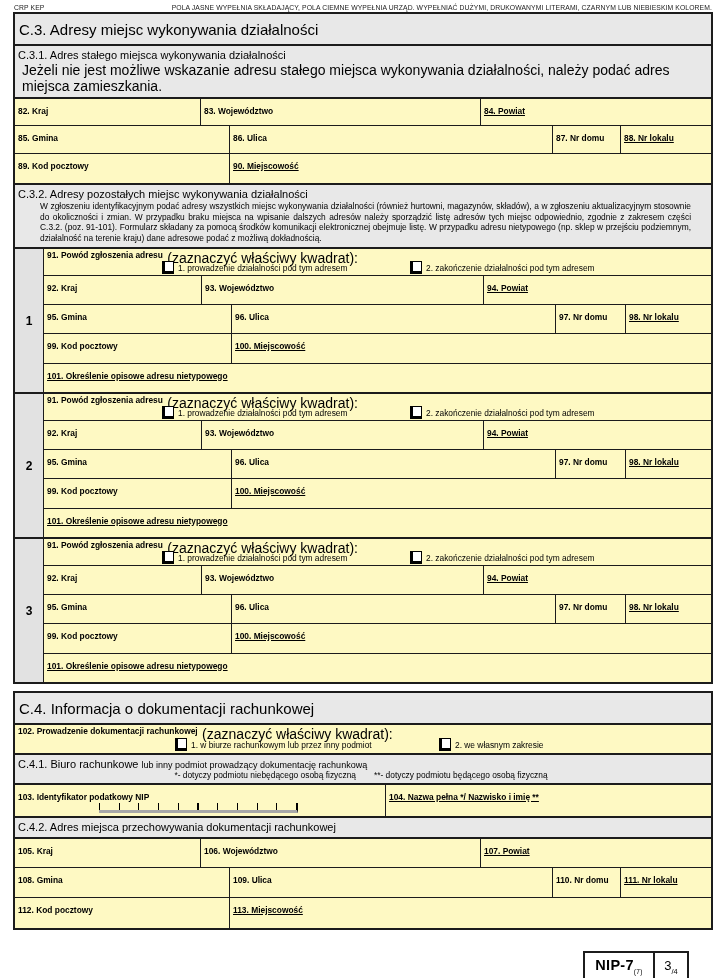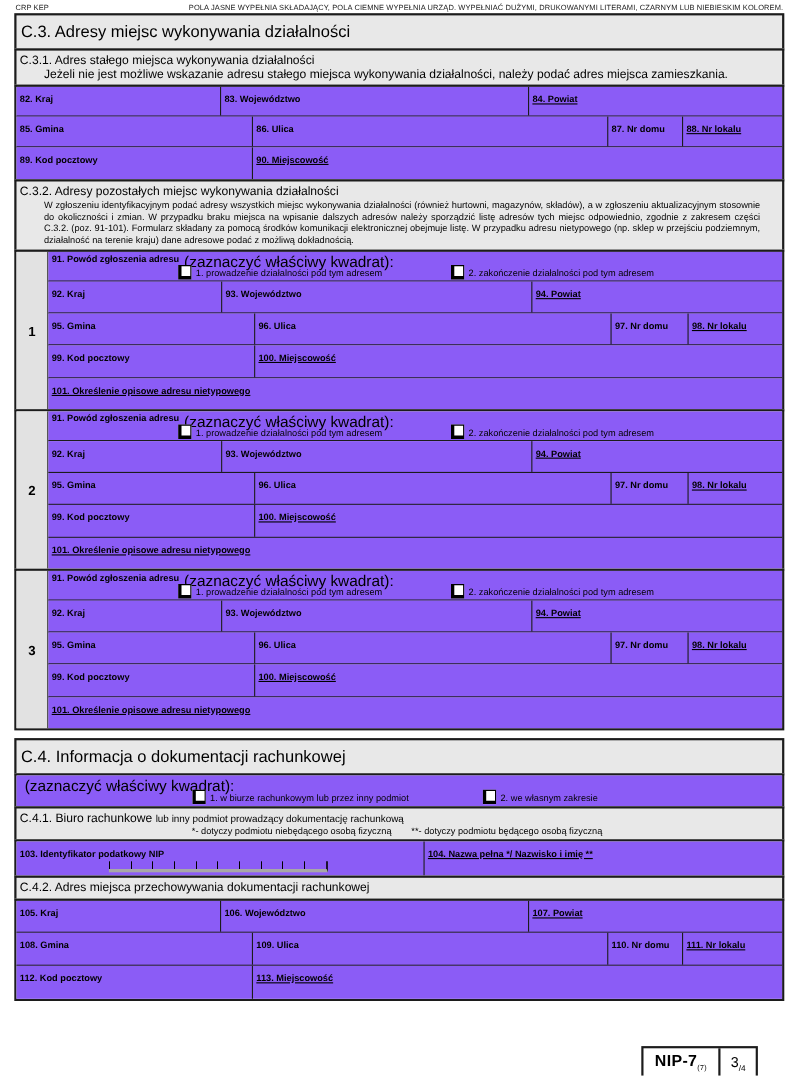--- a/index.html
+++ b/index.html
@@ -10,24 +10,24 @@
   
   .topline { display:flex; justify-content:space-between; align-items:flex-end;
     padding:4px 14px 2px 14px; font-size:6.8px; color:#1a1a1a; letter-spacing:0.1px; }
 
   .form { margin:1px 13px 0 13px;border-radius:19px; }
   .box { border:2px solid #1c1c1c; margin-top:-2px; background:#fff; box-sizing:border-box; position:relative; }
   .head { background:#e8e8e8; }
 
   .h-main { font-size:15px; padding:7px 6px 6px 4px; }
   .h-sub  { font-size:11px; padding:3px 4px 0 3px; }
-  .h-note { font-size:11px; padding:1px 6px 3px 25px; }
+  .h-note { font-size:14px; padding:1px 6px 3px 7px; }
   .h-par  { font-size:8.4px; padding:1px 20px 4px 25px; text-align:justify; line-height:1.25; }
 
-  .row { display:flex; border-bottom:1px solid #1c1c1c; box-sizing:border-box; position:relative; background:#8b5cf6; }
+  .row { display:flex; border-bottom:1px solid #1c1c1c; box-sizing:border-box; position:relative; background:#fef9c3; }
   .row:last-child { border-bottom:none; }
   .cell { border-right:1px solid #1c1c1c; box-sizing:border-box; padding:1px 0 0 3px; }
   .cell:last-child { border-right:none;text-decoration:underline; }
   .label { font-size:8.4px; font-weight:bold; line-height:1.25; }
   .hint  { font-size:14px; font-weight:normal; }
 
   .h27{height:27px}.h28{height:28px}.h29{height:29px}.h30{height:30px}.h31{height:31px}
   
   .w186{width:186px}.w280{width:280px}.w215{width:215px}.w323{width:323px}.w68{width:68px}
   .grow{flex:1}
@@ -220,21 +220,21 @@
   <div class="gap8"></div>
 
   <div class="form">
 
     <div class="box head">
       <div class="h-main">C.4. Informacja o dokumentacji rachunkowej</div>
     </div>
 
     <div class="box">
       <div class="row h28 optrow" style="border-bottom:none">
-        &nbsp;<span class="hint">(zaznaczyć właściwy kwadrat):</span>
+        <span class="label">102. Prowadzenie dokumentacji rachunkowej</span>&nbsp;<span class="hint">(zaznaczyć właściwy kwadrat):</span>
         <span class="opt" style="left:160px;top:13px">
             <span class="cb"></span>
             <span>1. w biurze rachunkowym lub przez inny podmiot</span>
           </span>
         <span class="opt" style="left:424px;top:13px">
             <span class="cb"></span>
             <span>2. we własnym zakresie</span>
           </span>
       </div>
     </div>

